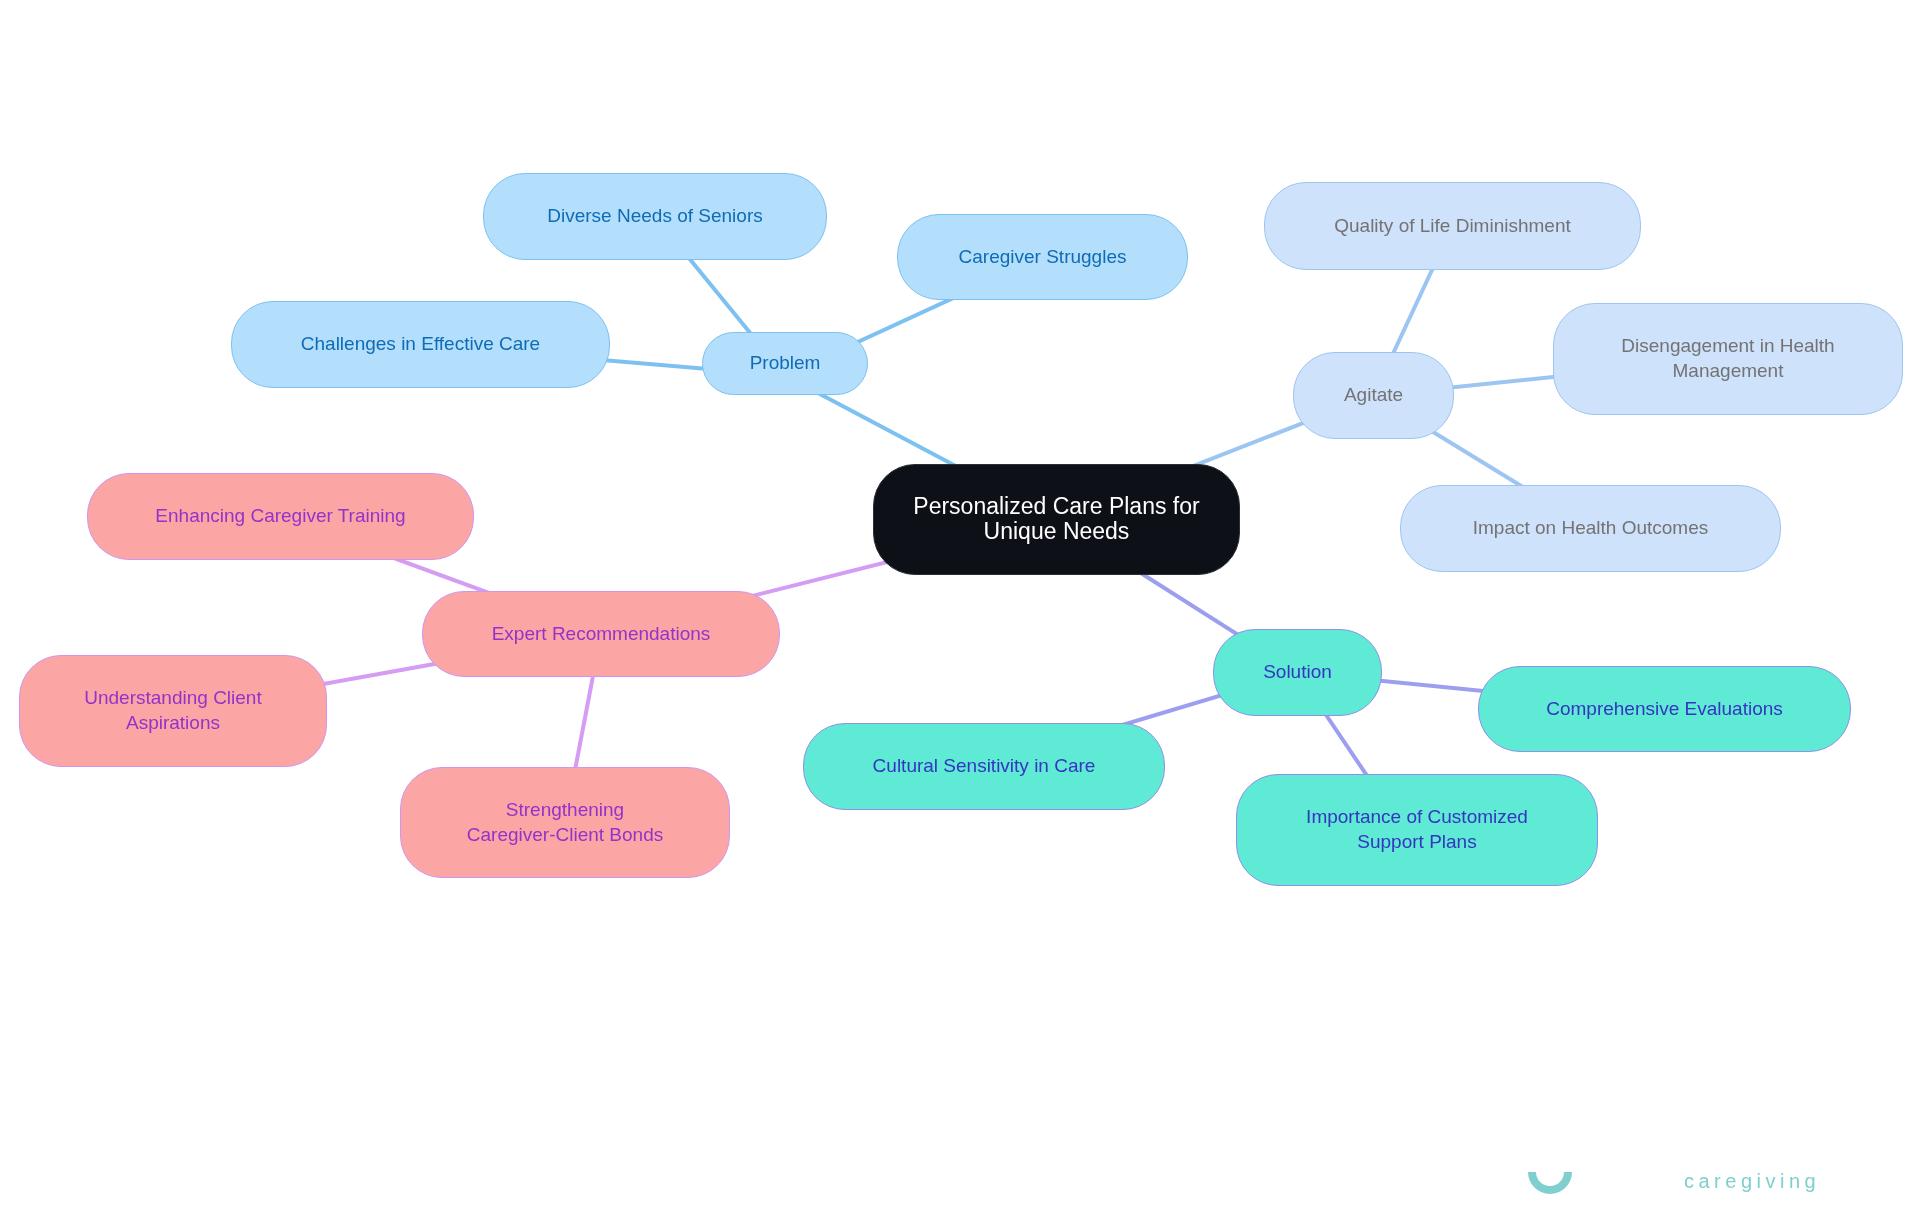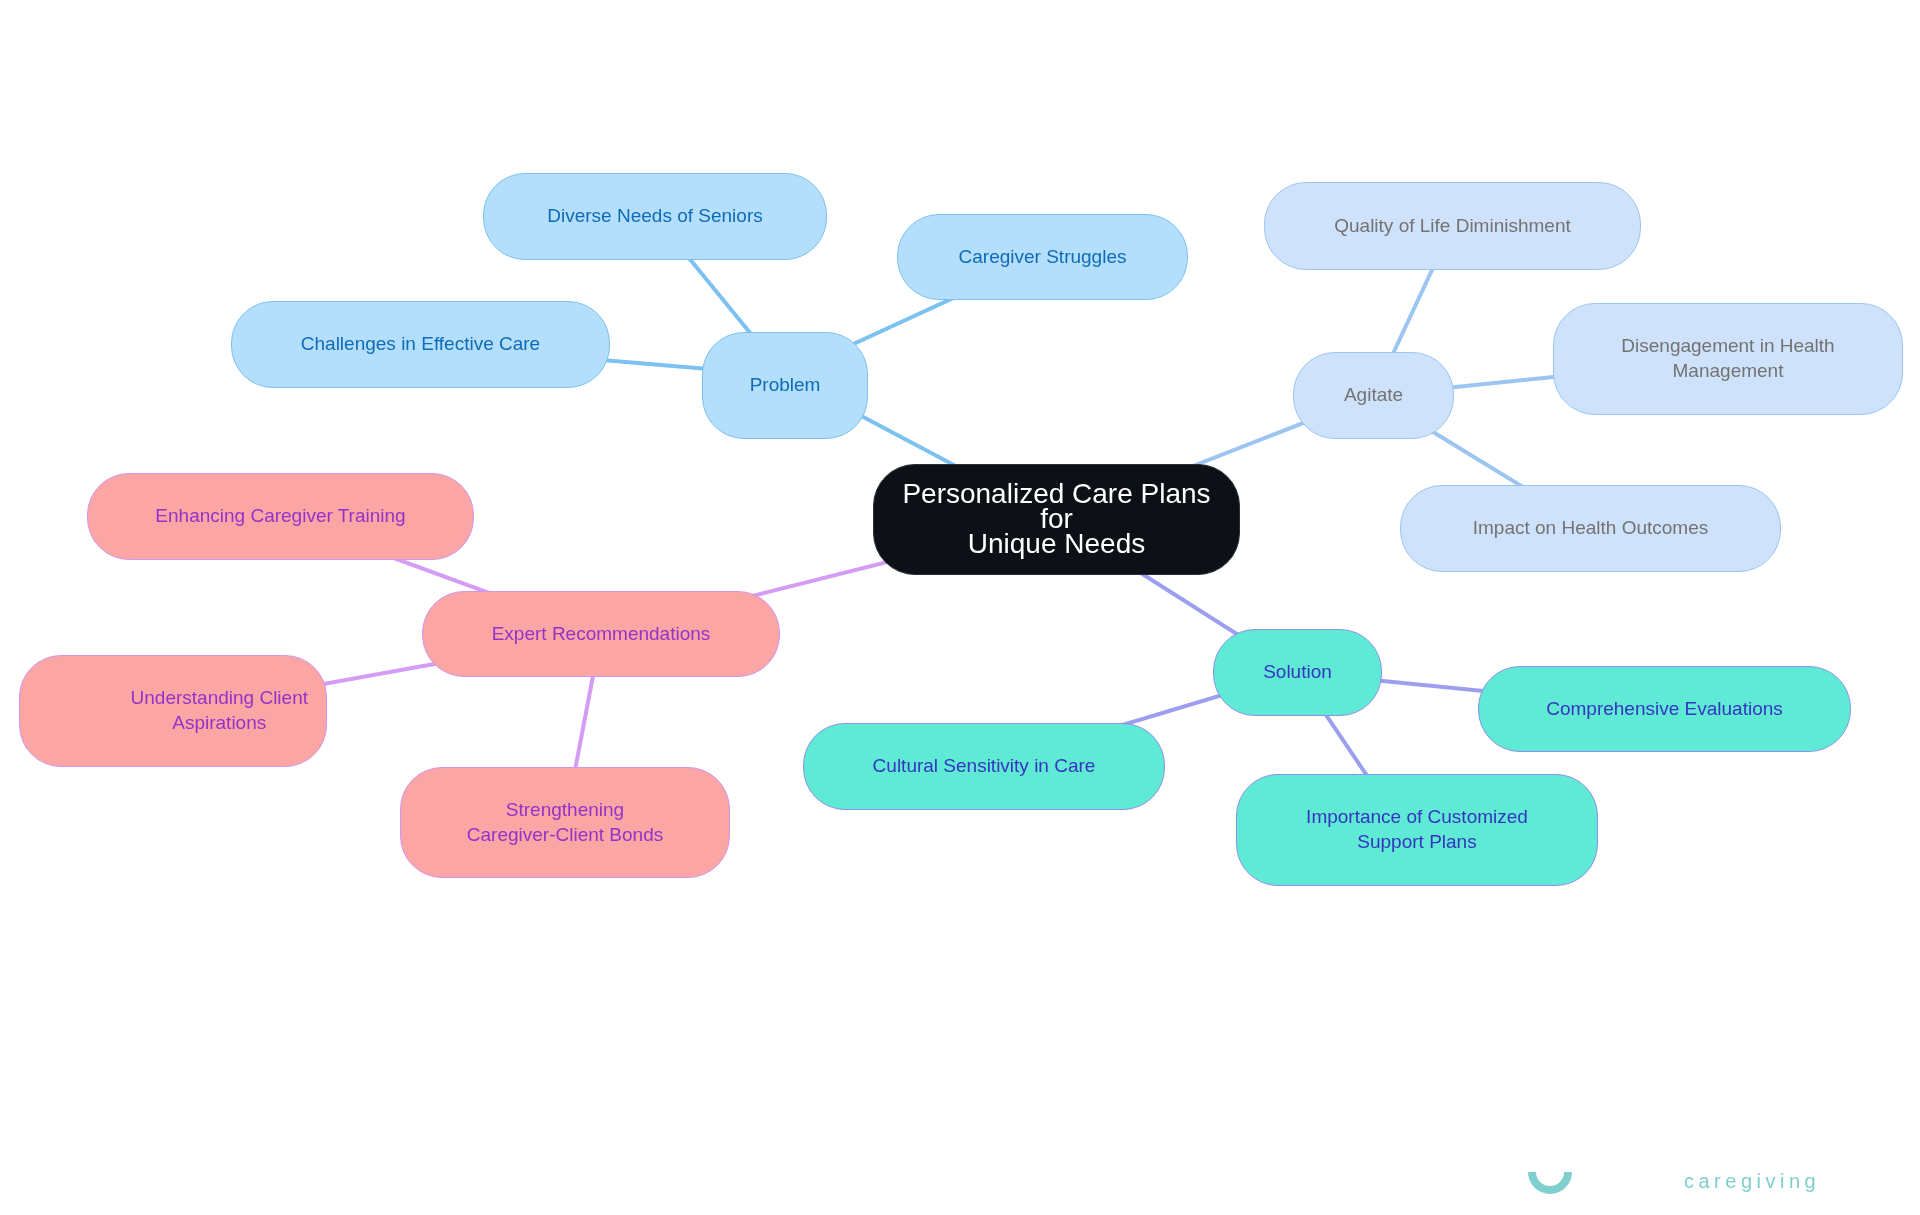--- a/index.html
+++ b/index.html
@@ -9,21 +9,21 @@
     font-family: "Liberation Sans", "DejaVu Sans", sans-serif;
   }
   #edges { position: absolute; left: 0; top: 0; width: 1920px; height: 1215px; }
   .node {
     position: absolute; box-sizing: border-box;
     display: flex; align-items: center; justify-content: center;
     text-align: center; border-radius: 42px; border: 1.5px solid;
     font-size: 19px; line-height: 25px; padding: 0 18px; cursor: pointer;
   }
   .node span { display: block; white-space: pre-line; margin-top: -2px; }
-  .root { background: #0d1117; border-color: #2a2f36; color: #ffffff; font-size: 28px; }
+  .root { background: #0d1117; border-color: #2a2f36; color: #ffffff; font-size: 23px; }
   .c-problem { background: #b3dffc; border-color: #7cc1f0; color: #0f6bb5; }
   .c-agitate { background: #cfe2fb; border-color: #9cc5f2; color: #737373; }
   .c-solution { background: #5eead4; border-color: #8e90ea; color: #3535c0; }
   .c-expert { background: #fca5a5; border-color: #cf95f0; color: #9333c9; }
 
   .logo { position: absolute; left: 1420px; top: 1098px; width: 470px; height: 110px; }
   .logo-main {
     position: absolute; left: 0; top: 0; font-weight: bold; font-size: 62px;
     letter-spacing: 0px; line-height: 70px; white-space: nowrap;
   }
@@ -53,21 +53,21 @@
     <line x1="601" y1="634" x2="280.5" y2="516.5" stroke="#d49cf2" stroke-width="4"></line>
     <line x1="601" y1="634" x2="173" y2="711" stroke="#d49cf2" stroke-width="4"></line>
     <line x1="601" y1="634" x2="565" y2="822.5" stroke="#d49cf2" stroke-width="4"></line>
   </svg>
 
 <div id="nodes">
     <div class="node root" style="left: 873px; top: 464px; width: 367px; height: 111px;">
       <span>Personalized Care Plans for
 Unique Needs</span>
     </div>
-    <div class="node c-problem" style="left: 702px; top: 332px; width: 166px; height: 107px;">
+    <div class="node c-problem" style="left: 702px; top: 332px; width: 166px; height: 63px;">
       <span>Problem</span>
     </div>
     <div class="node c-problem" style="left: 483px; top: 173px; width: 344px; height: 87px;">
       <span>Diverse Needs of Seniors</span>
     </div>
     <div class="node c-problem" style="left: 897px; top: 214px; width: 291px; height: 86px;">
       <span>Caregiver Struggles</span>
     </div>
     <div class="node c-problem" style="left: 231px; top: 301px; width: 379px; height: 87px;">
       <span>Challenges in Effective Care</span>
@@ -97,21 +97,21 @@
     <div class="node c-solution" style="left: 1236px; top: 774px; width: 362px; height: 112px;">
       <span>Importance of Customized
 Support Plans</span>
     </div>
     <div class="node c-expert" style="left: 422px; top: 591px; width: 358px; height: 86px;">
       <span>Expert Recommendations</span>
     </div>
     <div class="node c-expert" style="left: 87px; top: 473px; width: 387px; height: 87px;">
       <span>Enhancing Caregiver Training</span>
     </div>
-    <div class="node c-expert" style="left: 19px; top: 655px; width: 308px; height: 112px; justify-content: flex-end;">
+    <div class="node c-expert" style="left: 19px; top: 655px; width: 308px; height: 112px;">
       <span>Understanding Client
 Aspirations</span>
     </div>
     <div class="node c-expert" style="left: 400px; top: 767px; width: 330px; height: 111px;">
       <span>Strengthening
 Caregiver-Client Bonds</span>
     </div>
   </div>
 
 <div class="logo">

